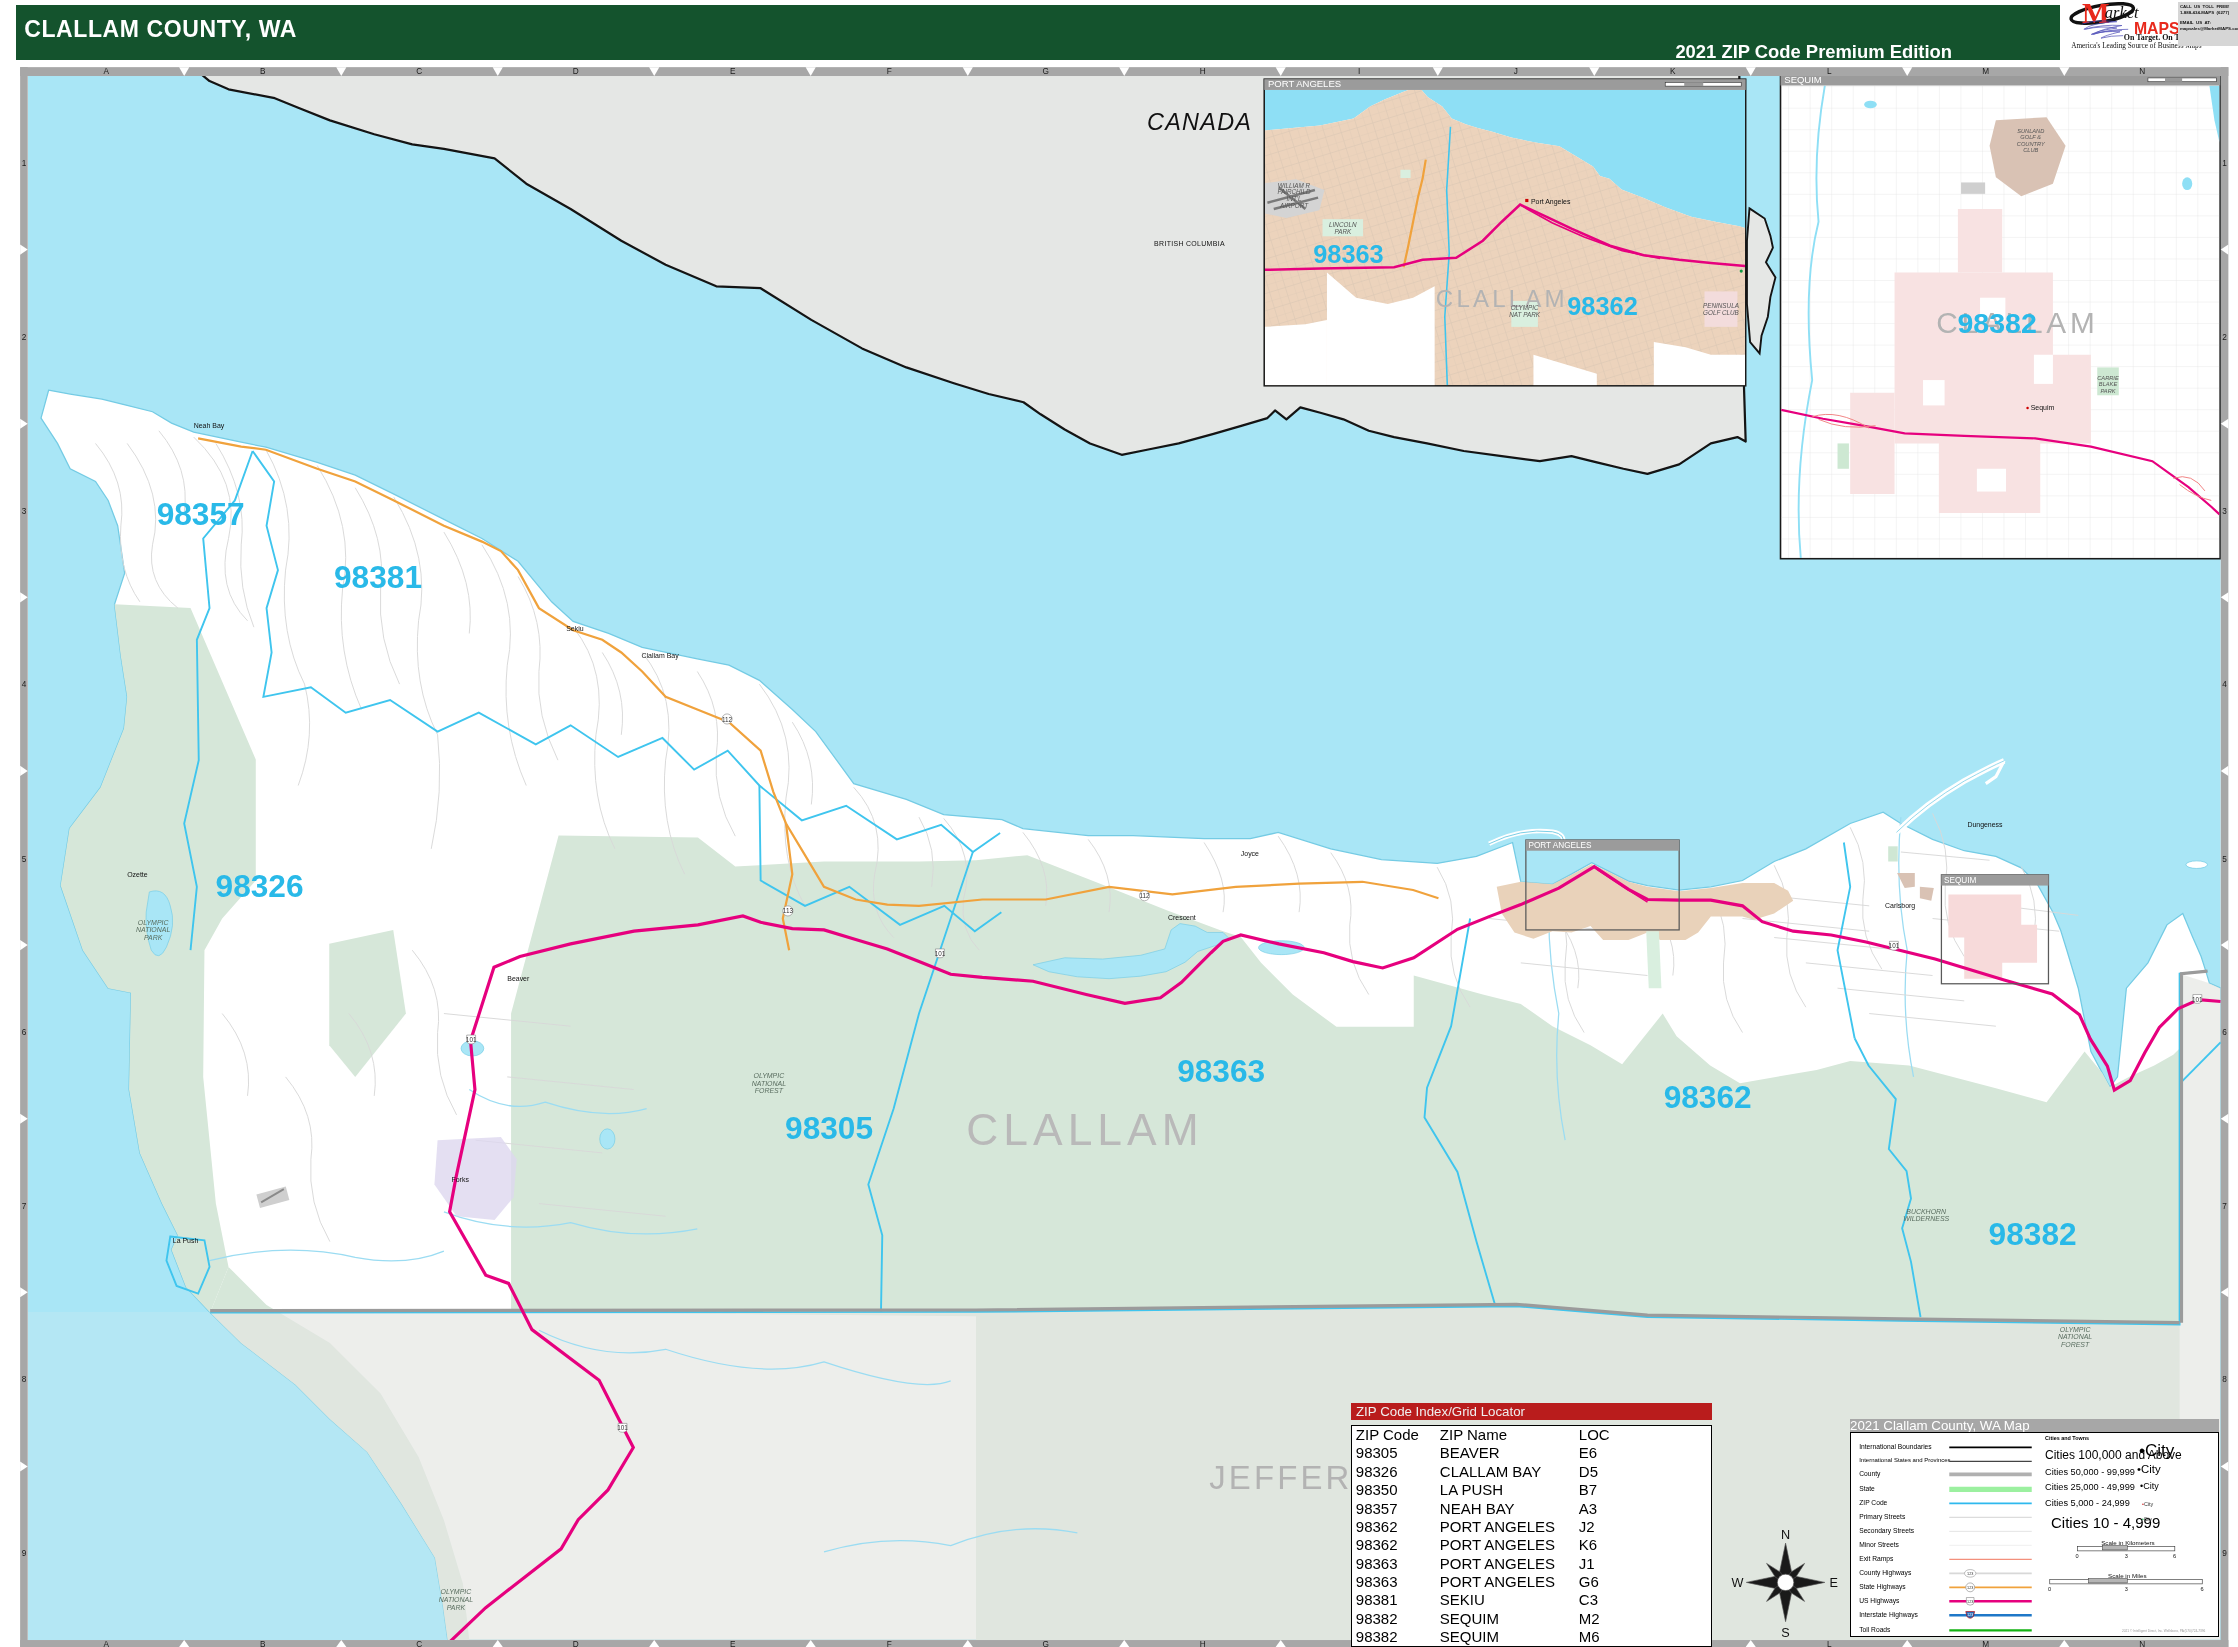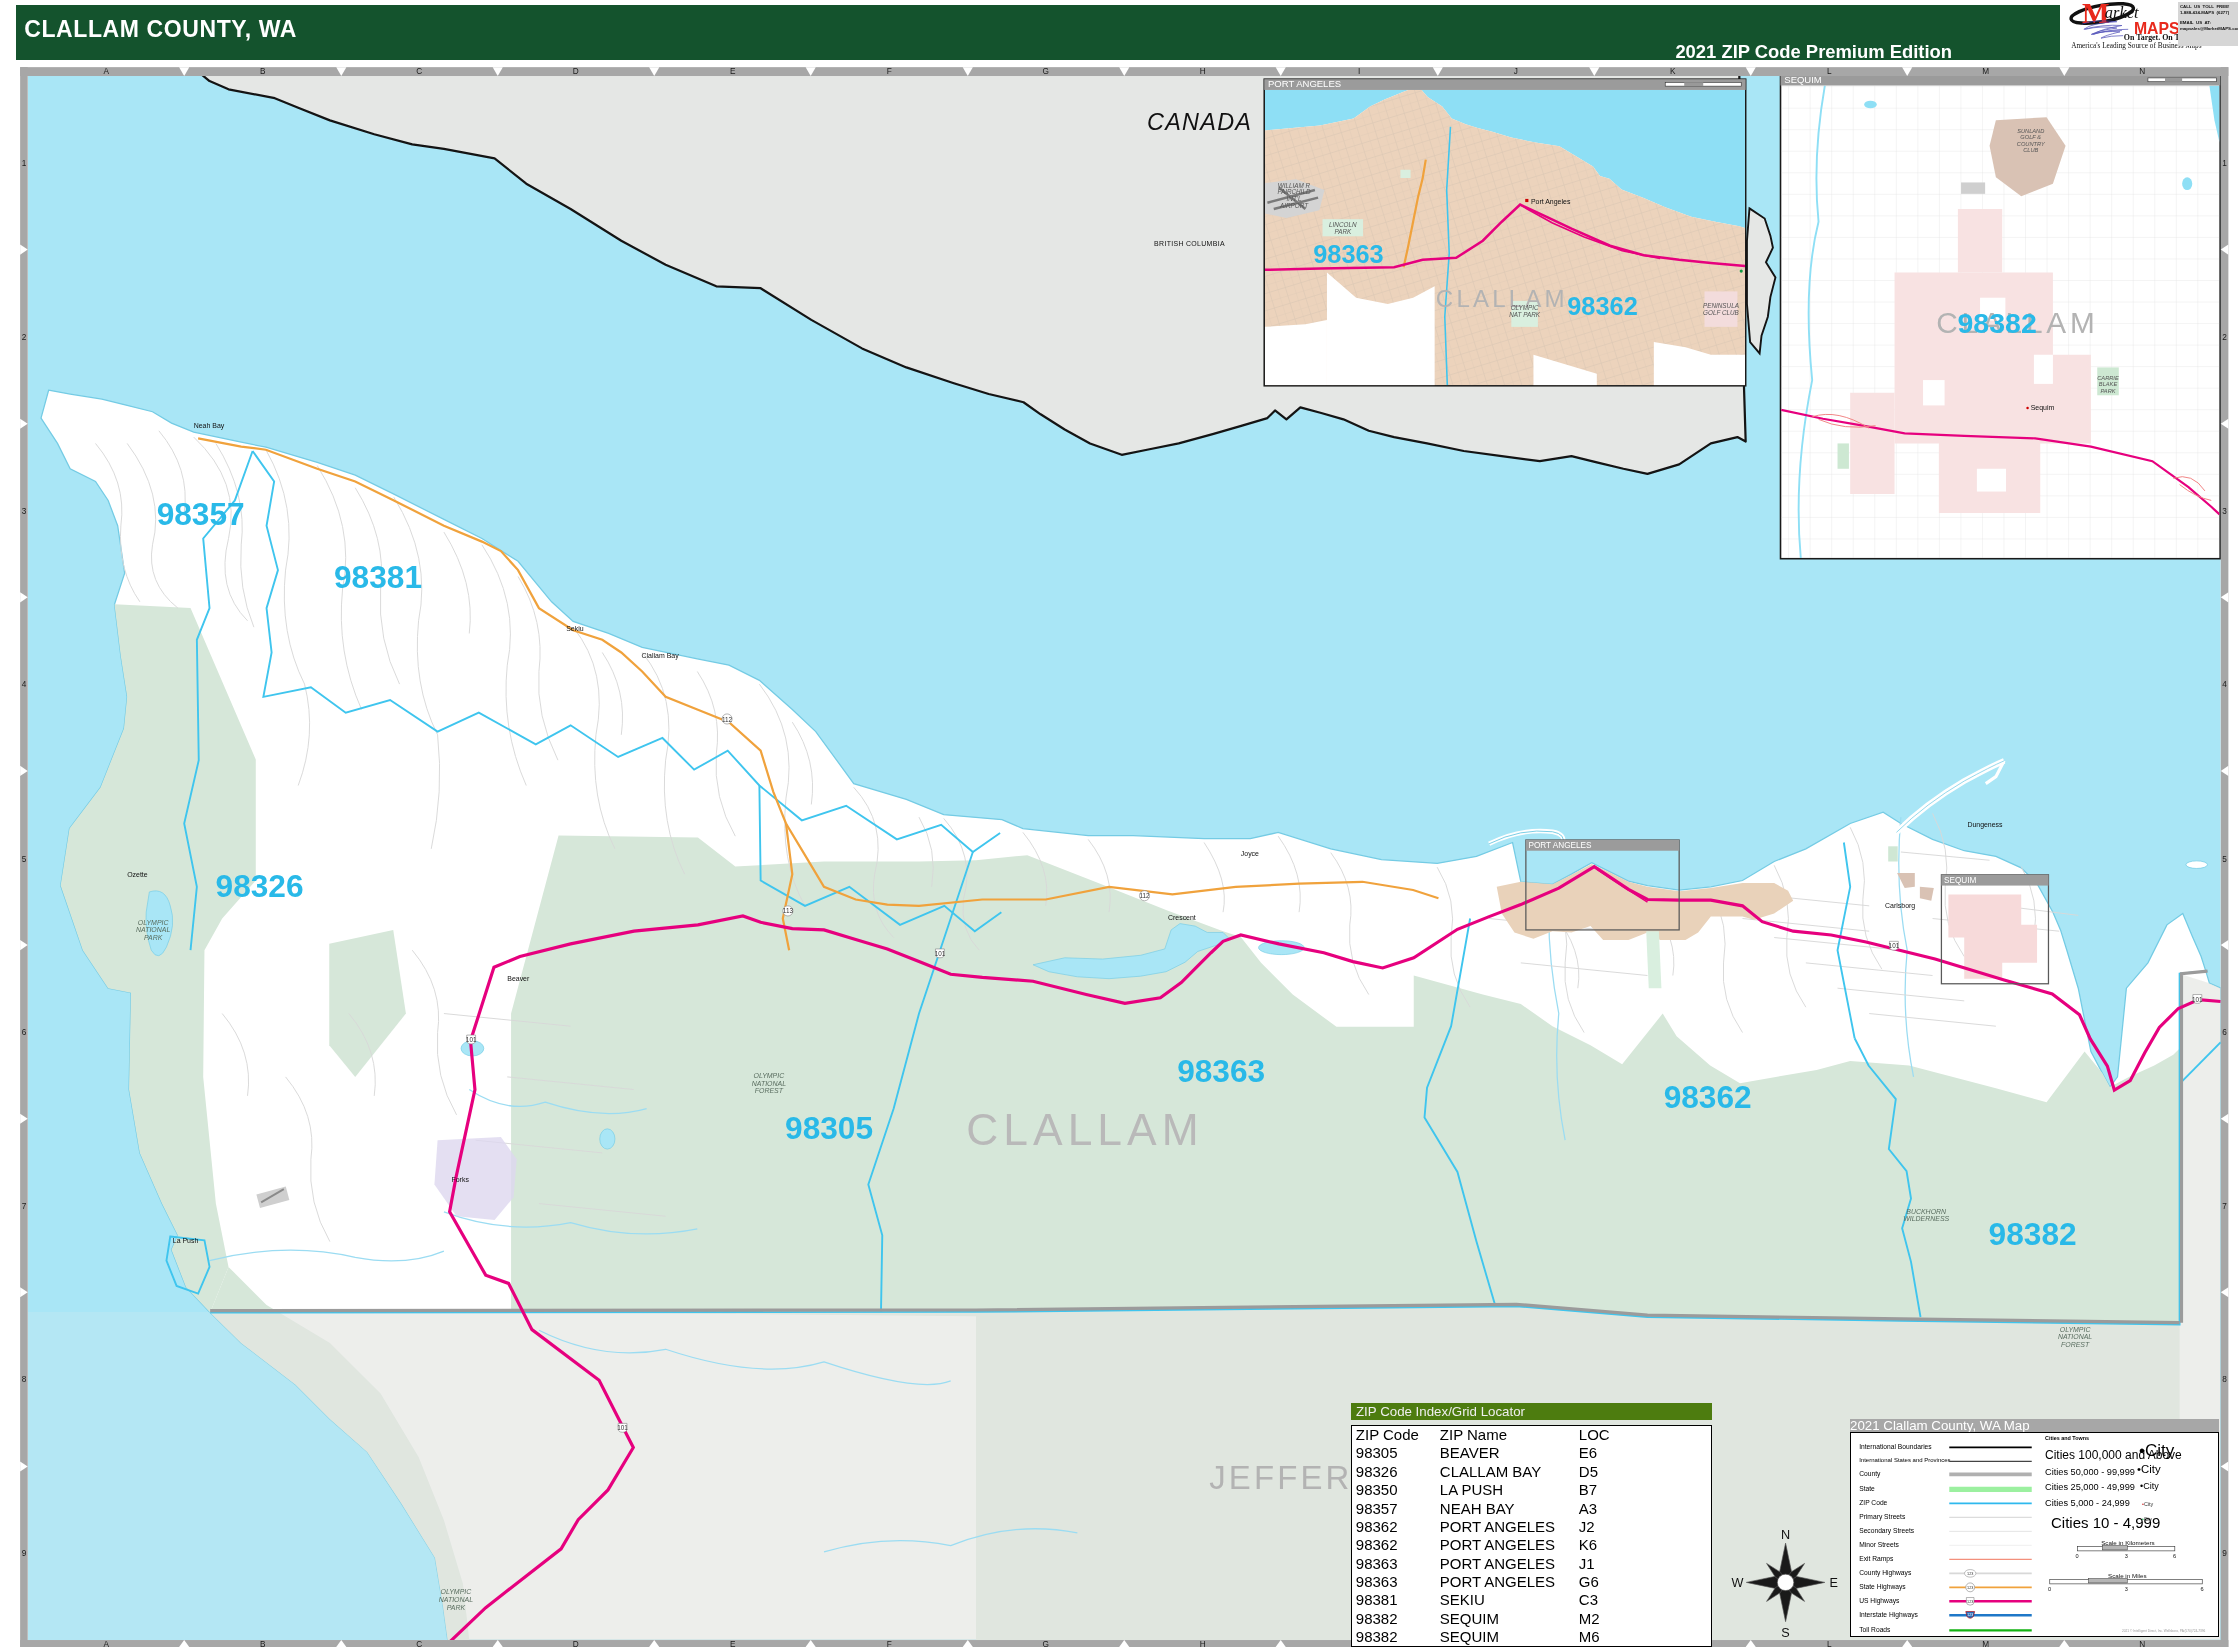--- a/index.html
+++ b/index.html
@@ -3,21 +3,21 @@
 <meta charset="utf-8">
 <style>
   html,body{margin:0;padding:0;}
   body{width:2239px;height:1647px;background:#ffffff;font-family:"Liberation Sans",sans-serif;}
   .page{position:relative;width:2239px;height:1647px;overflow:hidden;background:#ffffff;}
   .band{position:absolute;left:16px;top:5px;width:2044px;height:55px;background:#14532d;}
   .band .t1{position:absolute;left:8.2px;top:11.4px;font-size:23px;font-weight:bold;color:#ffffff;letter-spacing:0.6px;}
   .band .t2{position:absolute;right:108px;top:23px;font-size:18.4px;font-weight:bold;color:#ffffff;margin-top:13px;}
   svg{position:absolute;left:0;top:0;}
   .tablebox{position:absolute;left:1351px;top:1403px;width:361px;height:240px;}
-  .tablebox .hdr{position:absolute;left:0;top:0;width:361px;height:17px;background:#4d7c0f;color:#efefef;font-size:13.3px;line-height:17px;padding-left:5px;box-sizing:border-box;}
+  .tablebox .hdr{position:absolute;left:0;top:0;width:361px;height:17px;background:#b91c1c;color:#efefef;font-size:13.3px;line-height:17px;padding-left:5px;box-sizing:border-box;}
   .tablebox .bdy{position:absolute;left:0;top:22px;width:361px;height:222px;background:#ffffff;border:1.3px solid #000;box-sizing:border-box;font-size:15px;color:#000;}
   .tablebox .row{position:absolute;left:3.8px;height:18.4px;line-height:18.4px;white-space:nowrap;}
   .tablebox .c1{display:inline-block;width:84px;}
   .tablebox .c2{display:inline-block;width:139px;}
   .legend{position:absolute;left:1850px;top:1419px;width:369px;height:219px;}
   .legend .hdr{position:absolute;left:0;top:0;width:369px;height:13.3px;background:#a7a7a7;color:#ffffff;font-size:13.3px;line-height:14px;text-align:left;}
   .legend .bdy{position:absolute;left:0;top:13.3px;width:369px;height:205px;background:#ffffff;border:1.3px solid #000;box-sizing:border-box;}
   .legend .lab{position:absolute;font-size:7.6px;color:#000;white-space:nowrap;}
   .legend .bdy svg{position:absolute;}
   .logo{position:absolute;left:2063px;top:0px;width:176px;height:51px;}

